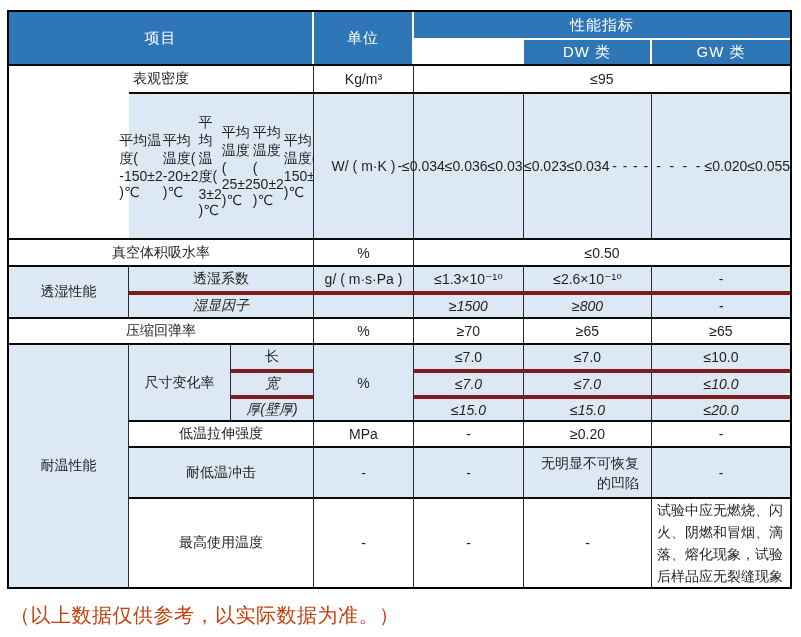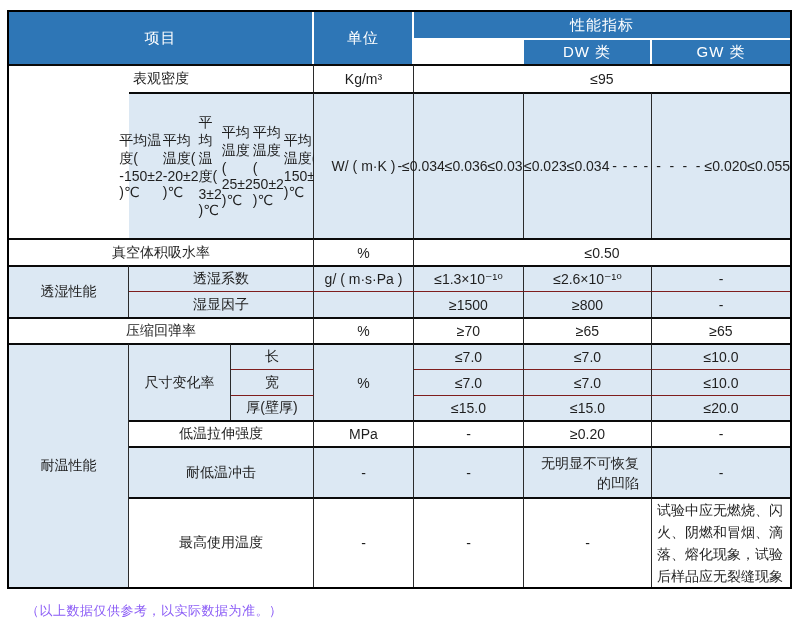--- a/index.html
+++ b/index.html
@@ -16,36 +16,36 @@
     border:2px solid #000;background:#fff;
   }
   .c{
     display:flex;align-items:center;justify-content:center;
     font-size:14px;color:#1f1f1f;
     border-right:1px solid #2b2b2b;
     box-sizing:border-box;min-width:0;min-height:0;
   }
   .lc{border-right:none;}
   .bt2{border-top:2px solid #0a0a0a;}
-  .bt1{border-top:1px solid #7f1d1d;}
+  .bt1{border-top:4px solid #7f1d1d;font-style:italic;}
   .blue{background:#dce8f3;}
   .hd{
     background:#2e76b6;color:#ffffff;font-size:15px;letter-spacing:1px;
     border-right:2px solid #ffffff;
   }
   .hd.lc{border-right:none;}
   .hd2{border-top:2px solid #ffffff;}
   .stack{align-items:stretch;padding:0;}
   .stack > div{flex:1;display:flex;align-items:center;justify-content:center;}
   .wrap-center{padding:0 12px;text-align:right;line-height:20px;}
   .wrap-left{justify-content:flex-start;padding:2px 5px;}
   .wrap-left span{display:block;text-align:left;line-height:22px;width:100%;}
   .footer-note{
-    position:absolute;left:26px;top:602px;
-    font-size:13px;color:#8b5cf6;letter-spacing:0.5px;
+    position:absolute;left:10px;top:602px;
+    font-size:20px;color:#c2410c;letter-spacing:0.5px;
   }
 </style>
 </head>
 <body>
 
 <div class="spec-table">
 
   <div class="c hd" style="grid-area:1/1/3/4">项目</div>
   <div class="c hd" style="grid-area:1/4/3/5">单位</div>
   <div class="c hd lc" style="grid-area:1/5/2/8">性能指标</div>

